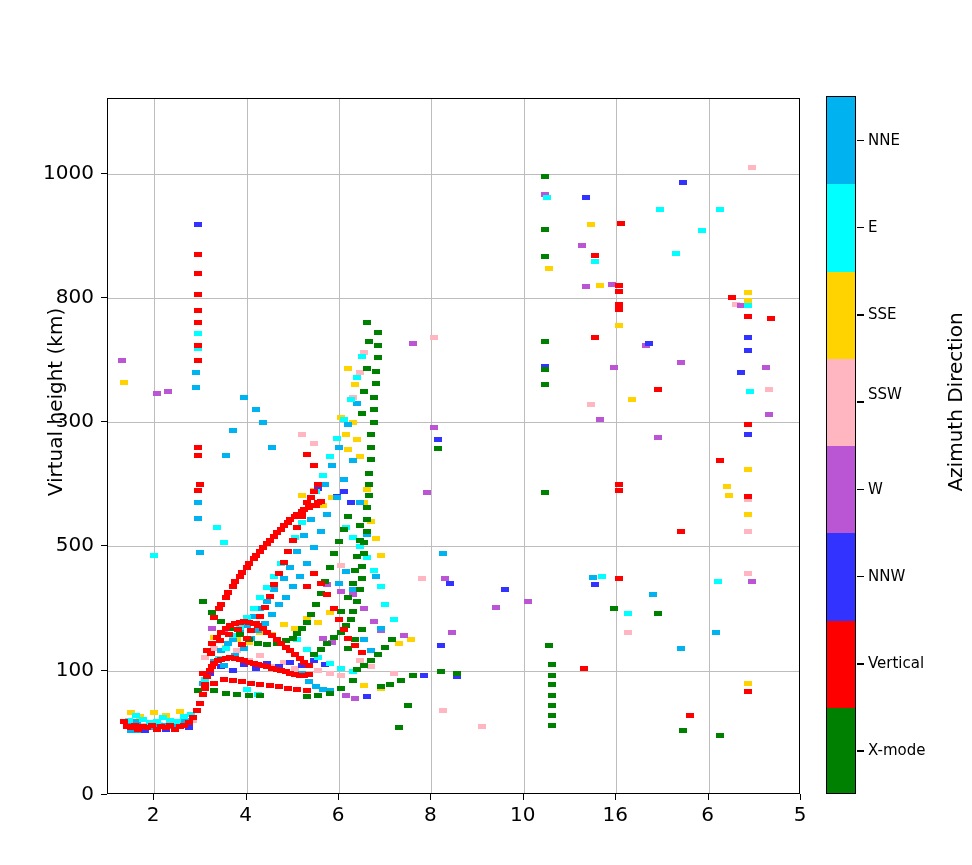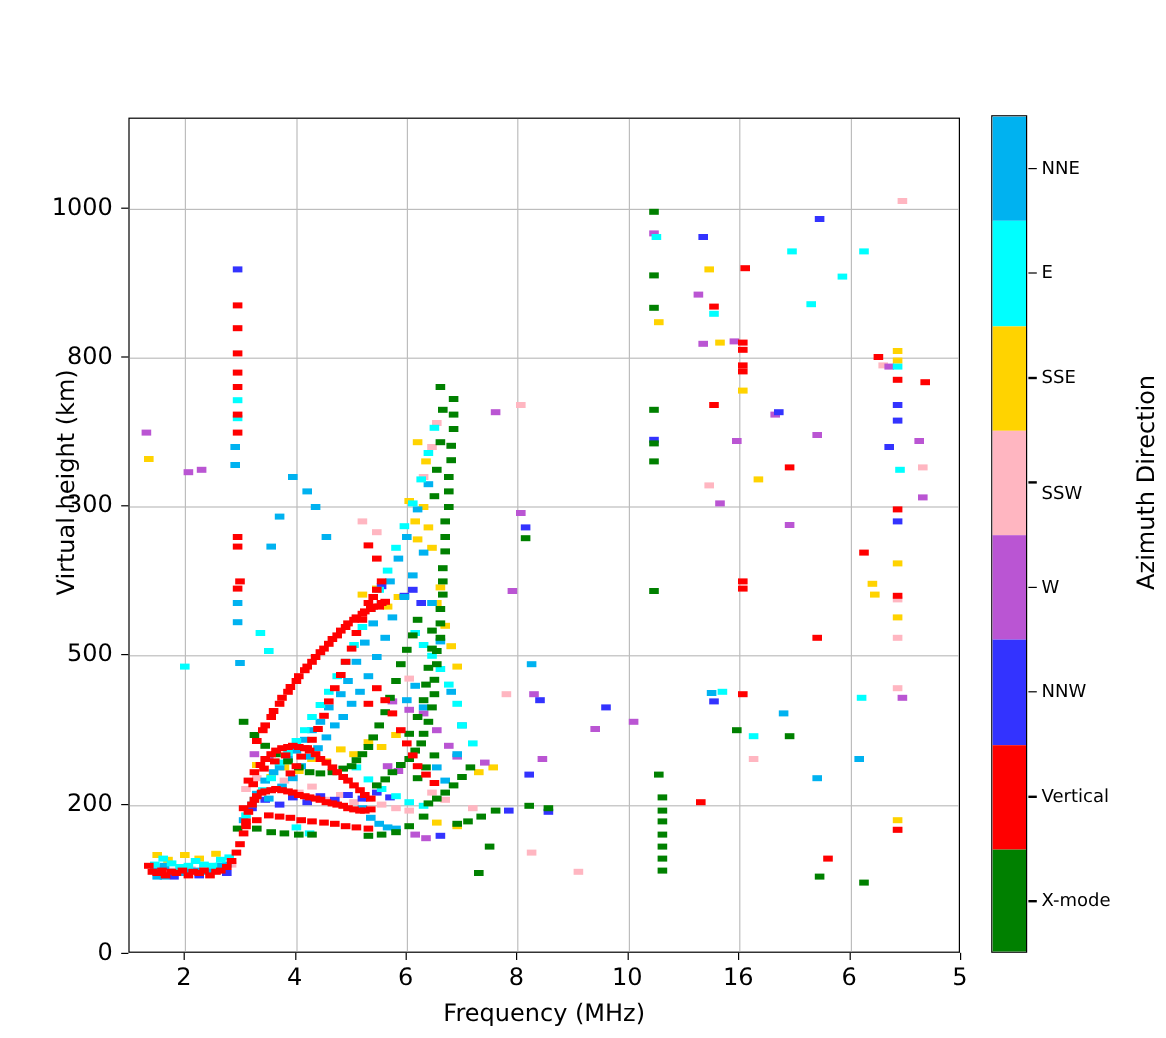--- a/index.html
+++ b/index.html
@@ -692,53 +692,52 @@
       <div class="xlab" style="left: 615.2px;">16</div>
       <div class="tickx" style="left: 707.6px;"></div>
       <div class="xlab" style="left: 707.6px;">6</div>
       <div class="tickx" style="left: 800px;"></div>
       <div class="xlab" style="left: 800px;">5</div>
     </div>
   <div id="ticksy">
       <div class="ticky" style="top: 794px;"></div>
       <div class="ylab" style="top: 794px;">0</div>
       <div class="ticky" style="top: 669.714px;"></div>
-      <div class="ylab" style="top: 669.714px;">200</div>
+      <div class="ylab" style="top: 669.714px;">100</div>
       <div class="ticky" style="top: 545.429px;"></div>
       <div class="ylab" style="top: 545.429px;">500</div>
       <div class="ticky" style="top: 421.143px;"></div>
       <div class="ylab" style="top: 421.143px;">300</div>
       <div class="ticky" style="top: 296.857px;"></div>
       <div class="ylab" style="top: 296.857px;">800</div>
       <div class="ticky" style="top: 172.571px;"></div>
       <div class="ylab" style="top: 172.571px;">1000</div>
     </div>
 
-  <div id="xtitle">Frequency (MHz)</div>
   <div id="ytitle">Virtual height (km)</div>
 
   <div id="cbar">
       <div class="cseg" style="height: 87.25px; background: rgb(0, 178, 240);"></div>
       <div class="cseg" style="height: 87.25px; background: rgb(0, 255, 255);"></div>
       <div class="cseg" style="height: 87.25px; background: rgb(255, 211, 0);"></div>
       <div class="cseg" style="height: 87.25px; background: rgb(255, 182, 193);"></div>
       <div class="cseg" style="height: 87.25px; background: rgb(186, 85, 211);"></div>
       <div class="cseg" style="height: 87.25px; background: rgb(51, 51, 255);"></div>
       <div class="cseg" style="height: 87.25px; background: rgb(255, 0, 0);"></div>
       <div class="cseg" style="height: 87.25px; background: rgb(0, 128, 0);"></div>
     </div>
   <div id="cbticks">
       <div class="ctick" style="top: 139.625px;"></div>
       <div class="clab" style="top: 139.625px;">NNE</div>
       <div class="ctick" style="top: 226.875px;"></div>
       <div class="clab" style="top: 226.875px;">E</div>
       <div class="ctick" style="top: 314.125px;"></div>
       <div class="clab" style="top: 314.125px;">SSE</div>
       <div class="ctick" style="top: 401.375px;"></div>
-      <div class="clab" style="top: 411px;">SSW</div>
+      <div class="clab" style="top: 394px;">SSW</div>
       <div class="ctick" style="top: 488.625px;"></div>
       <div class="clab" style="top: 488.625px;">W</div>
       <div class="ctick" style="top: 575.875px;"></div>
       <div class="clab" style="top: 575.875px;">NNW</div>
       <div class="ctick" style="top: 663.125px;"></div>
       <div class="clab" style="top: 663.125px;">Vertical</div>
       <div class="ctick" style="top: 750.375px;"></div>
       <div class="clab" style="top: 750.375px;">X-mode</div>
     </div>
   <div id="cbtitle">Azimuth Direction</div>

